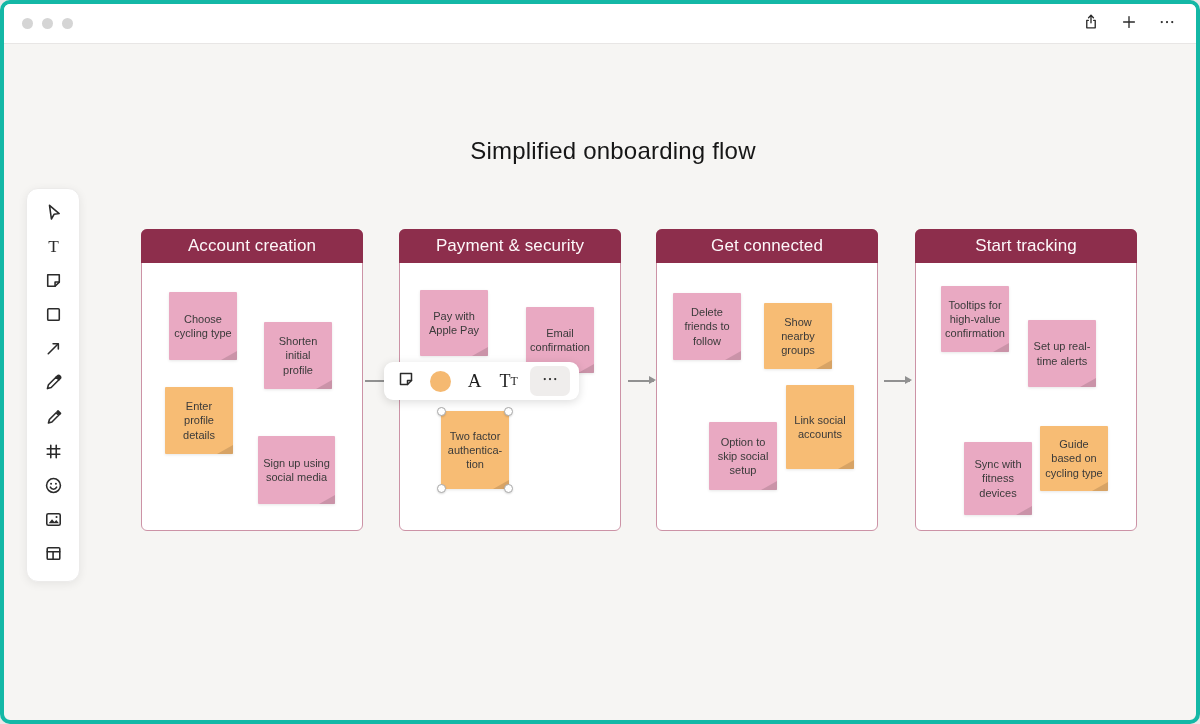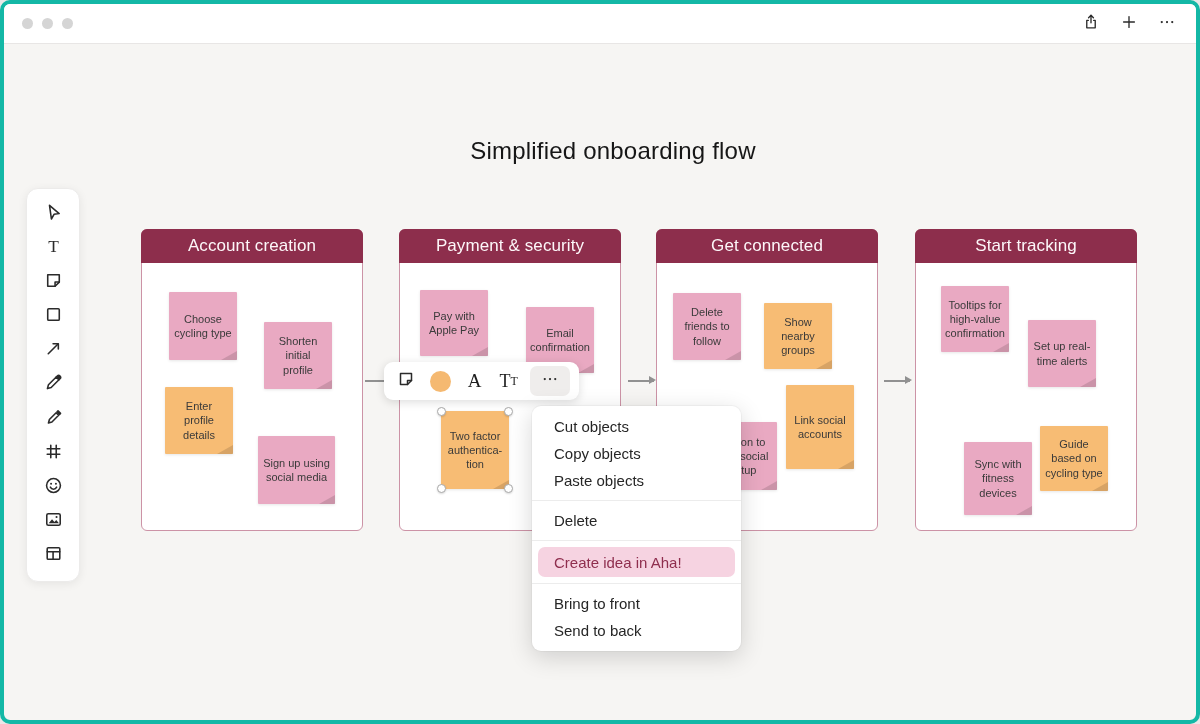--- a/index.html
+++ b/index.html
@@ -241,27 +241,15 @@
           <div class="t-small">T</div>
         </div>
         <div class="fb-item fb-more">
           <span><svg viewBox="0 0 20 20" fill="none" stroke="#2b2b2b" stroke-width="1.5" stroke-linecap="round" stroke-linejoin="round">
               <circle cx="4.2" cy="10" r="1.25" fill="#2b2b2b" stroke="none"></circle>
               <circle cx="10" cy="10" r="1.25" fill="#2b2b2b" stroke="none"></circle>
               <circle cx="15.8" cy="10" r="1.25" fill="#2b2b2b" stroke="none"></circle>
             </svg></span>
         </div>
       </div>
-    <div class="context-menu" id="context-menu">
-        <div class="menu-item">Cut objects</div>
-        <div class="menu-item">Copy objects</div>
-        <div class="menu-item">Paste objects</div>
-        <div class="menu-divider"></div>
-        <div class="menu-item">Delete</div>
-        <div class="menu-divider"></div>
-        <div class="menu-item highlight">Create idea in Aha!</div>
-        <div class="menu-divider"></div>
-        <div class="menu-item">Bring to front</div>
-        <div class="menu-item">Send to back</div>
-      </div>
   </div>
 
 </div>
 
 </body></html>

